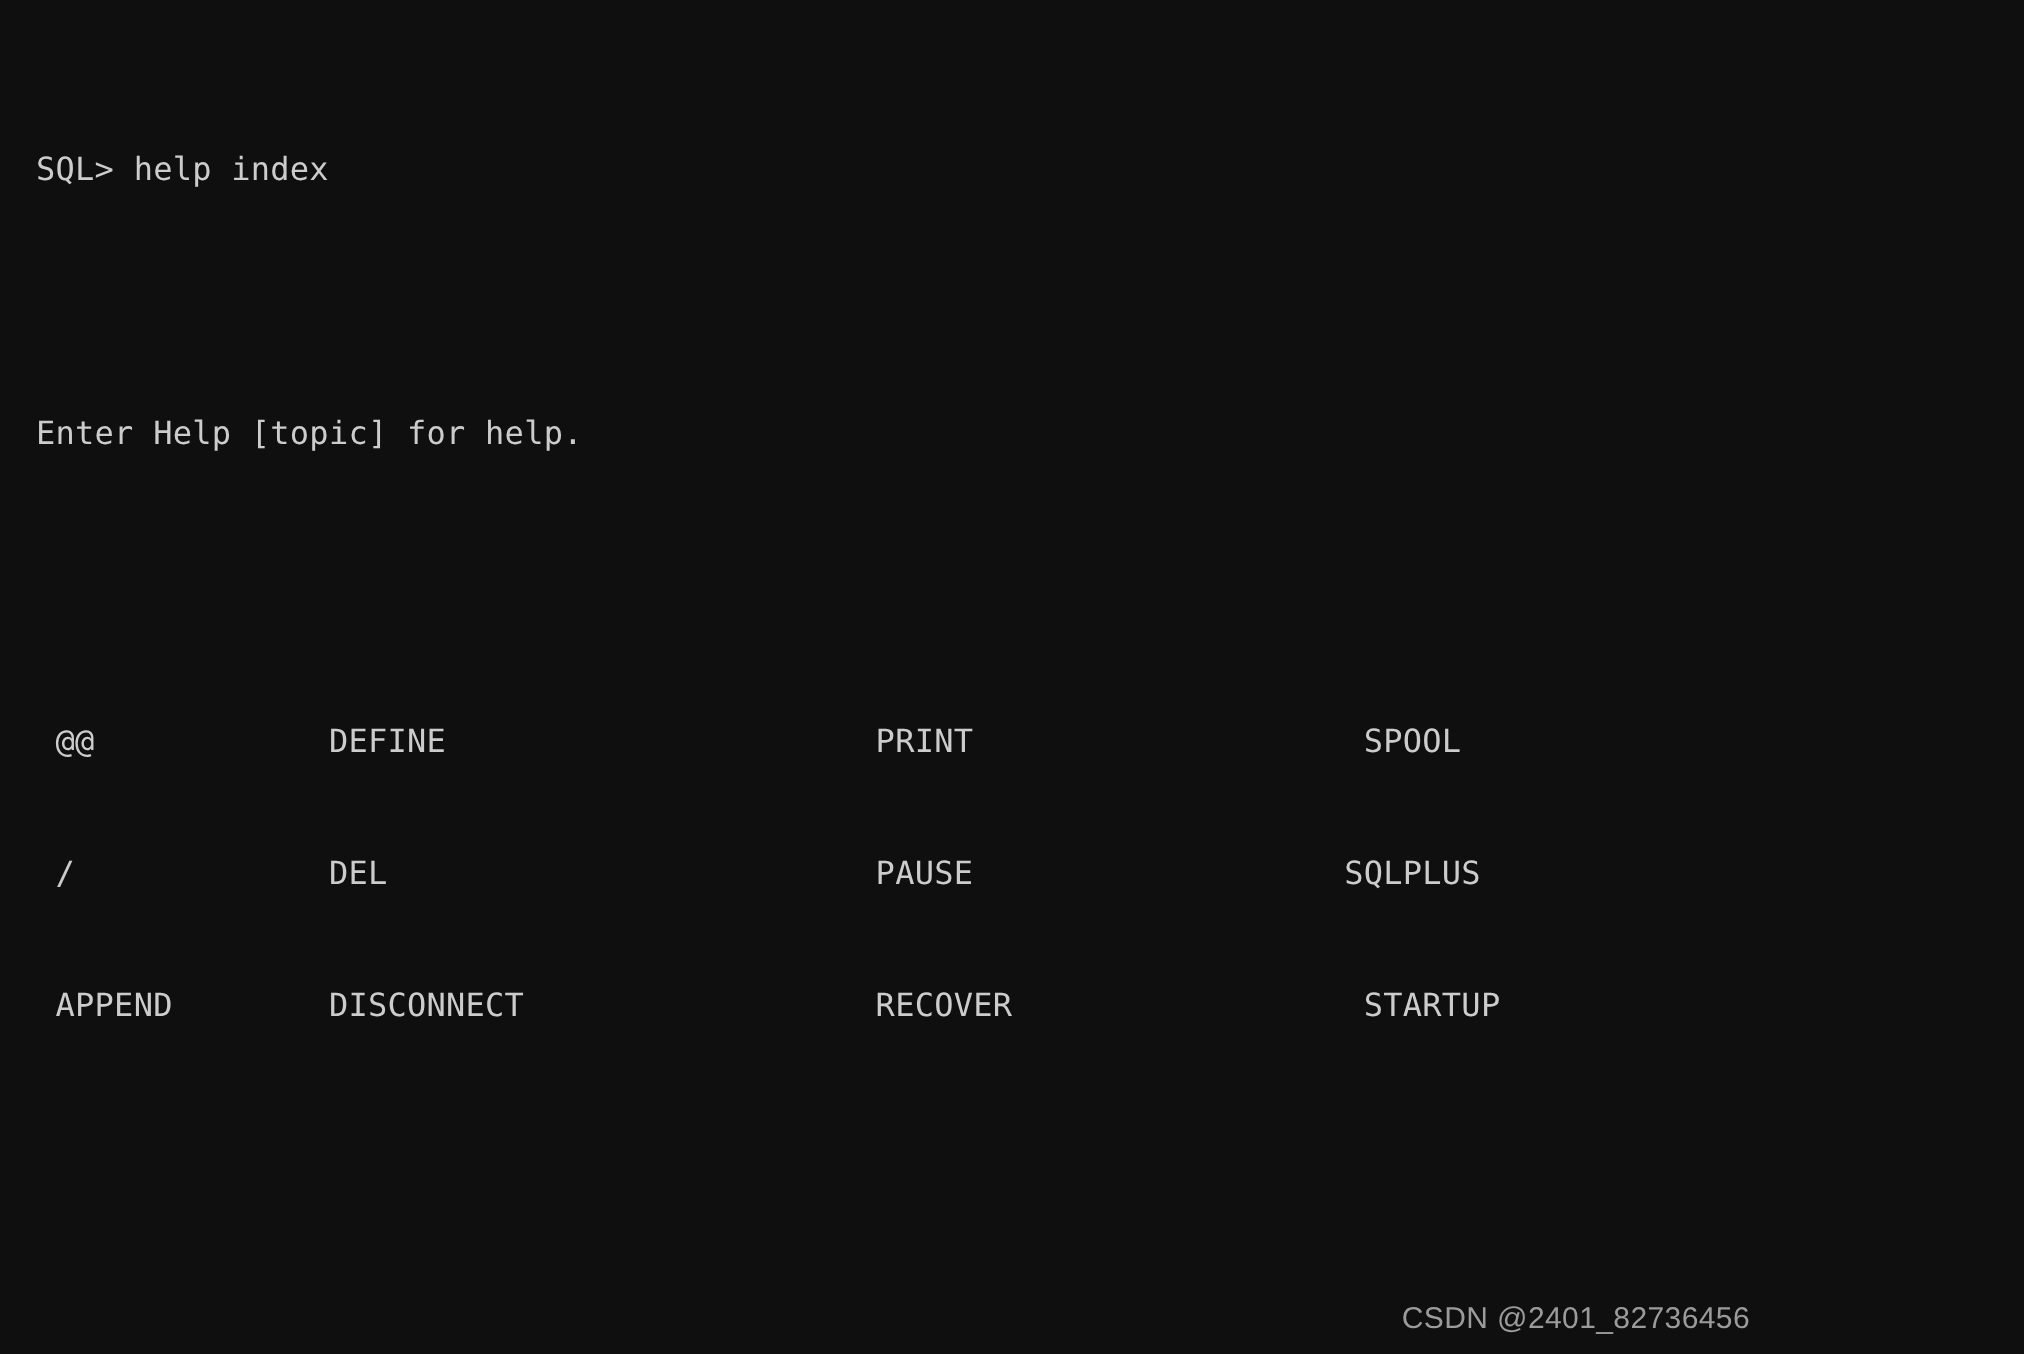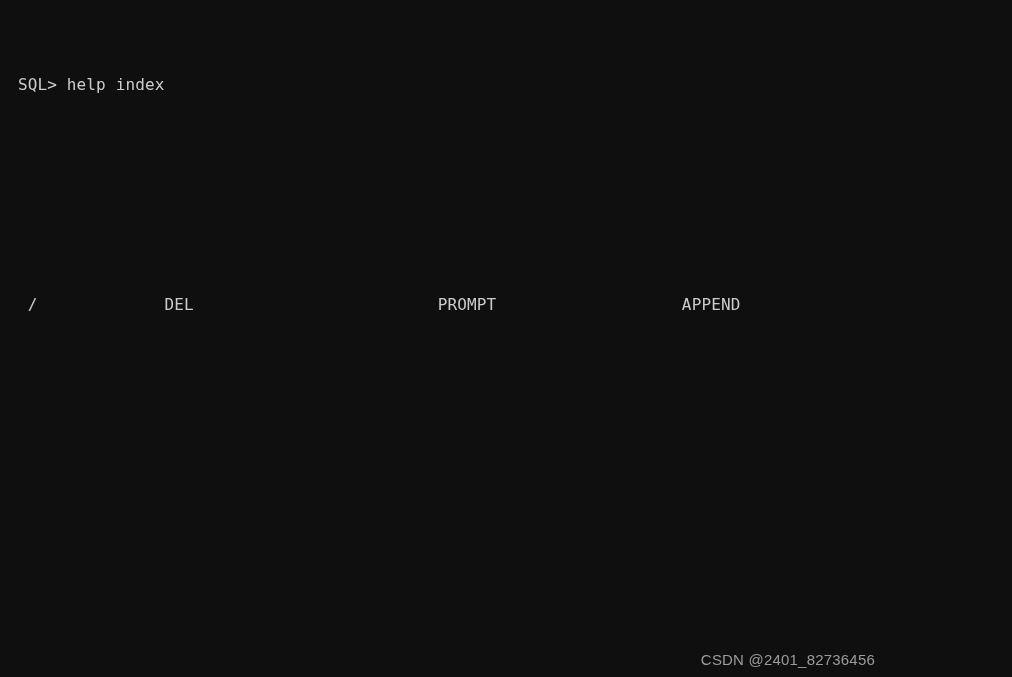--- a/index.html
+++ b/index.html
@@ -49,23 +49,26 @@
   }
 </style>
 </head>
 <body>
 
 <div id="terminal" style="background: rgb(15, 15, 15); color: rgb(204, 204, 204);">
   <div class="screen">
 
     <div class="line">SQL&gt; help index</div>
     <div class="line blank"> </div>
+    <div class="line">Enter Help [topic] for help.</div>
     <div class="line blank"> </div>
 
-    <div class="line"> /             DEL                         PROMPT                   APPEND</div>
+    <div class="line"> @@            DEFINE                      PRINT                    SPOOL</div>
+    <div class="line"> /             DEL                         PAUSE                   SQLPLUS</div>
+    <div class="line"> APPEND        DISCONNECT                  RECOVER                  STARTUP</div>
     
     
     
     
     
     
     
     
     
 

